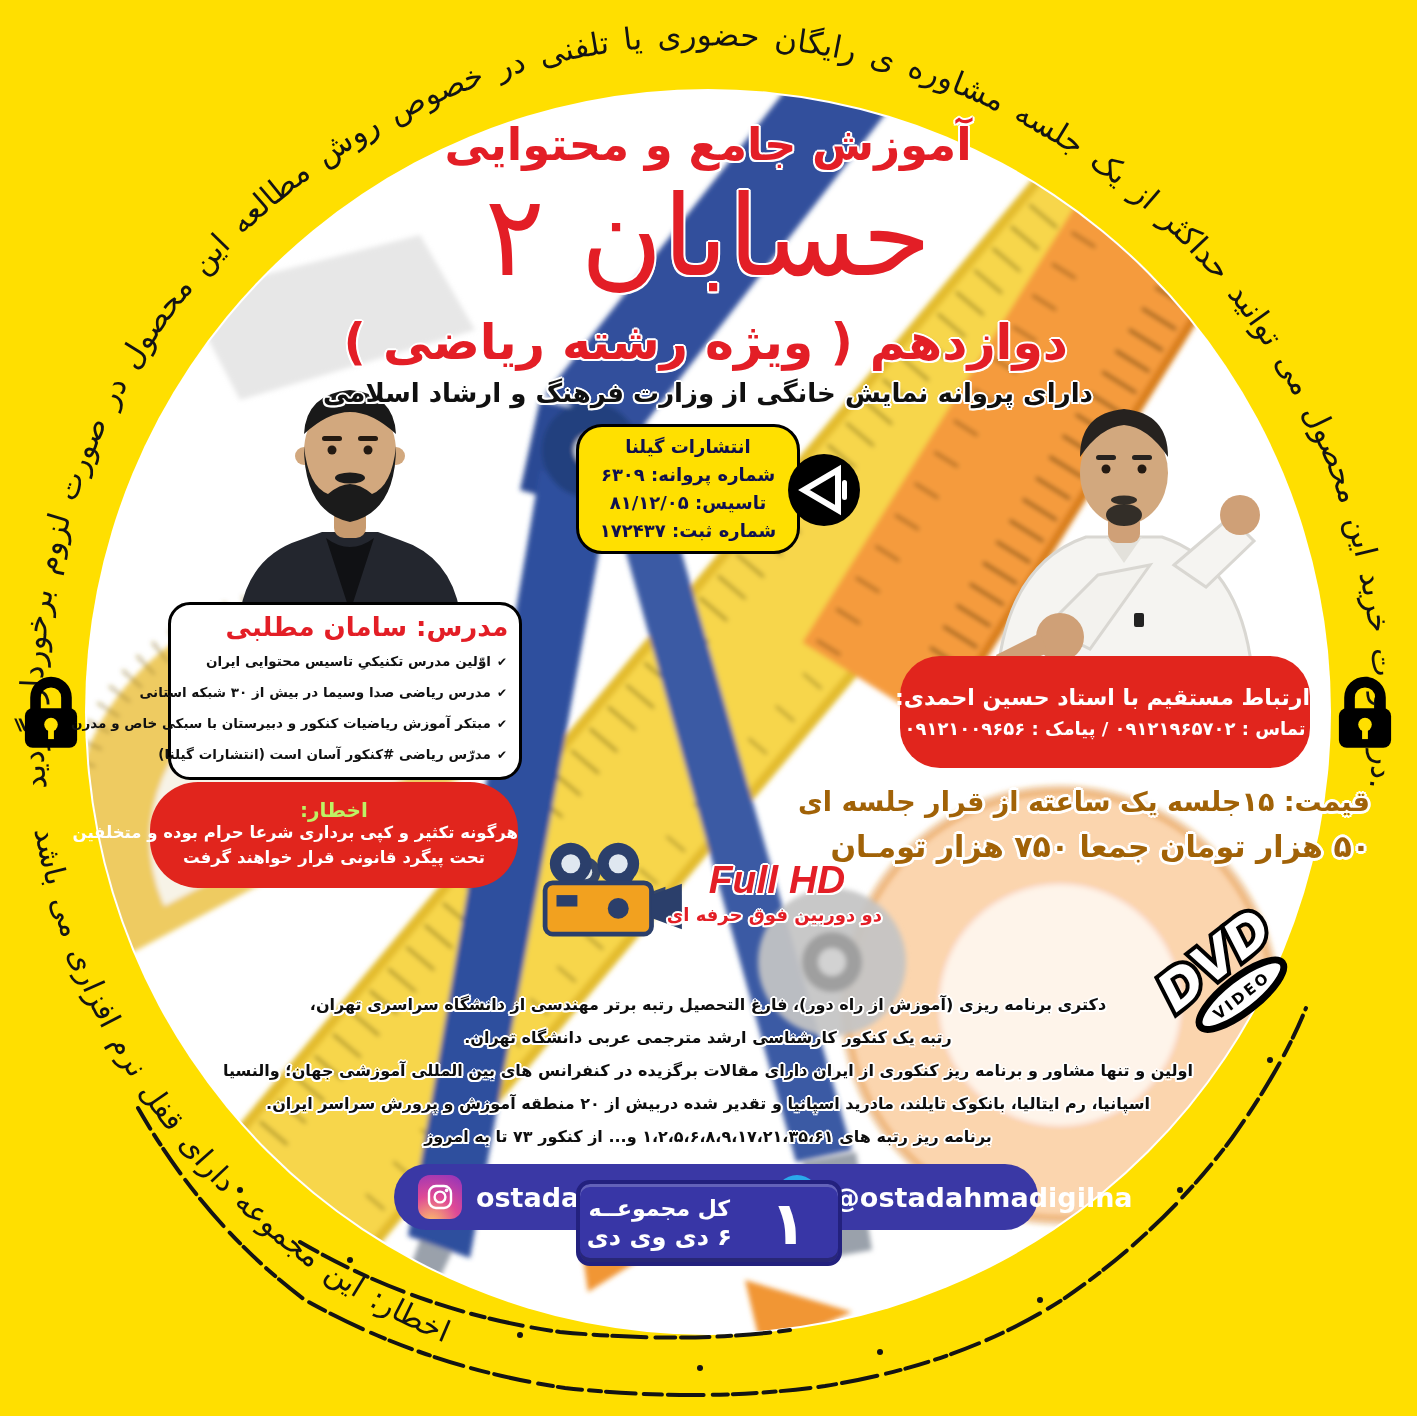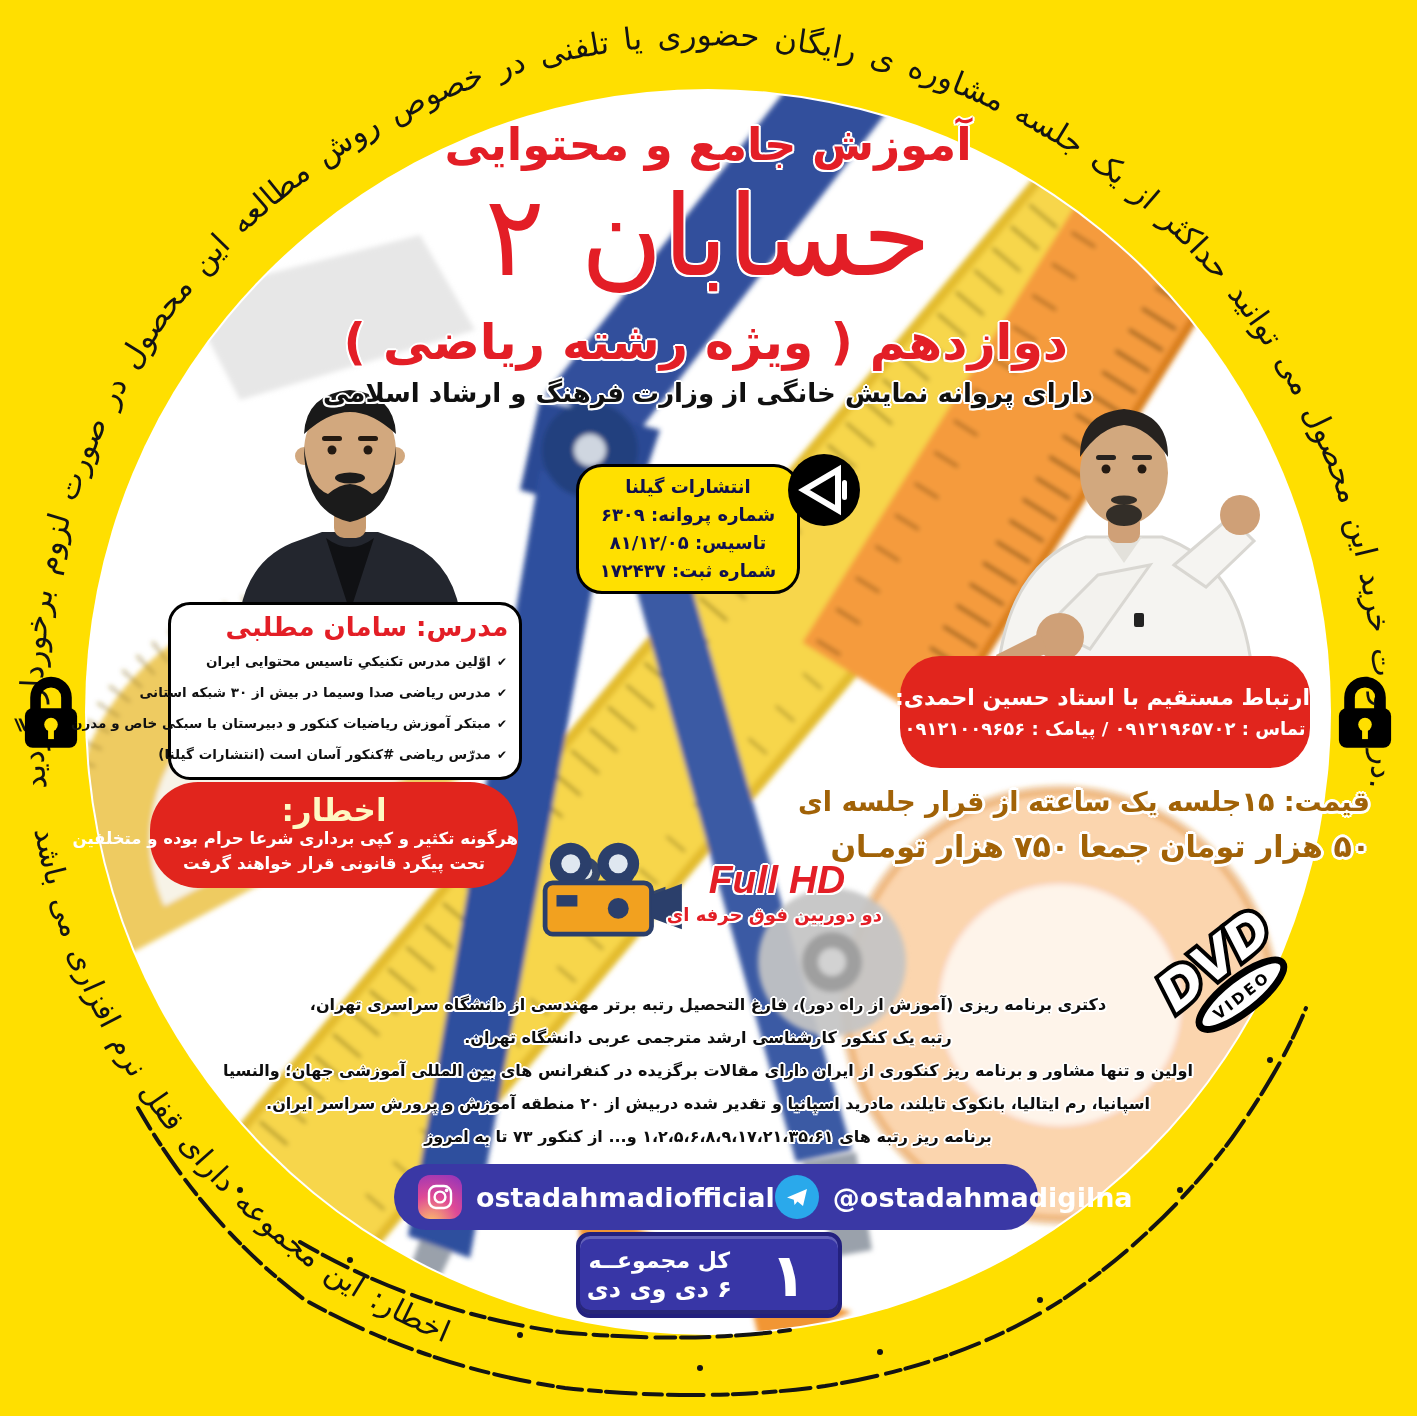--- a/index.html
+++ b/index.html
@@ -21,35 +21,35 @@
 
   
   .t1{left:348px;top:118px;width:720px;font-size:45px;font-weight:bold;color:#e31e26;}
   .t2{left:398px;top:178px;width:620px;font-size:112px;font-weight:normal;color:#e31e26;line-height:1.05;}
   .t3{left:348px;top:314px;width:720px;font-size:49px;font-weight:bold;color:#e31e26;}
   .t4{left:278px;top:378px;width:860px;font-size:26px;font-weight:bold;color:#101010;}
 
   
   .badge{left:576px;top:424px;width:218px;height:124px;background:#ffe000;border:3px solid #000;
          border-radius:26px;color:#10104e;font-weight:bold;font-size:18px;line-height:1.55;
-         display:flex;flex-direction:column;justify-content:center;margin-top:40px;}
+         display:flex;flex-direction:column;justify-content:center;}
   .badge-logo{left:786px;top:452px;width:76px;height:76px;}
 
   
   .instr{left:168px;top:602px;width:348px;height:172px;background:#fff;border:3.5px solid #000;
          border-radius:22px;}
   .instr-title{margin-top:7px;font-size:26px;font-weight:bold;color:#e31e26;text-align:center;padding-left:44px;}
   .instr-items{margin-top:4px;padding:0 12px;font-size:13.5px;font-weight:bold;color:#111;}
   .instr-item{line-height:2.3;white-space:nowrap;}
   .chk{display:inline-block;margin-left:6px;font-size:12px;}
 
   
   .warn{left:150px;top:782px;width:368px;height:106px;background:#e1251d;border-radius:48px;
         color:#fff;display:flex;flex-direction:column;justify-content:center;}
-  .warn-title{font-size:31px;font-weight:bold;color:#fef9c3;line-height:1.1;}
+  .warn-title{font-size:20px;font-weight:bold;color:#bef264;line-height:1.1;}
   .warn-line{font-size:16.5px;font-weight:bold;line-height:1.5;}
 
   
   .contact{left:900px;top:656px;width:410px;height:112px;background:#e1251d;border-radius:40px;
            color:#fff;display:flex;flex-direction:column;justify-content:center;gap:8px;}
   .contact-title{font-size:22px;font-weight:bold;margin-left:39px;}
   .contact-line{font-size:18px;font-weight:bold;}
 
   
   .price{left:878px;top:782px;width:492px;color:#a16207;font-weight:bold;}
@@ -71,21 +71,21 @@
           font-weight:bold;font-size:27px;}
   .ig-icon{width:44px;height:44px;border-radius:12px;flex:0 0 auto;
            background:radial-gradient(circle at 30% 110%,#fdc468,#df4996 48%,#9b36b7 92%);
            display:flex;align-items:center;justify-content:center;}
   .tg-icon{width:44px;height:44px;border-radius:50%;background:#2aa9eb;flex:0 0 auto;
            display:flex;align-items:center;justify-content:center;}
   .social .spacer{flex:1;}
   .social .handle{margin-left:14px;}
 
   
-  .setbox{left:576px;top:1232px;width:266px;height:86px;background:#3836a6;border:4px solid #23217e;
+  .setbox{left:576px;top:1180px;width:266px;height:86px;background:#3836a6;border:4px solid #23217e;
           border-radius:14px;box-sizing:border-box;display:flex;color:#fff;
           box-shadow:inset 0 3px 0 rgba(255,255,255,.22), inset 0 -4px 0 rgba(0,0,0,.28);}
   .setbox-text{flex:1.6;display:flex;flex-direction:column;justify-content:center;gap:2px;
                font-weight:bold;}
   .setbox-l1{font-size:22px;}
   .setbox-l2{font-size:24px;}
   .setbox-num{flex:1;display:flex;align-items:center;justify-content:center;
               font-size:60px;font-weight:bold;line-height:1;}
 
   

